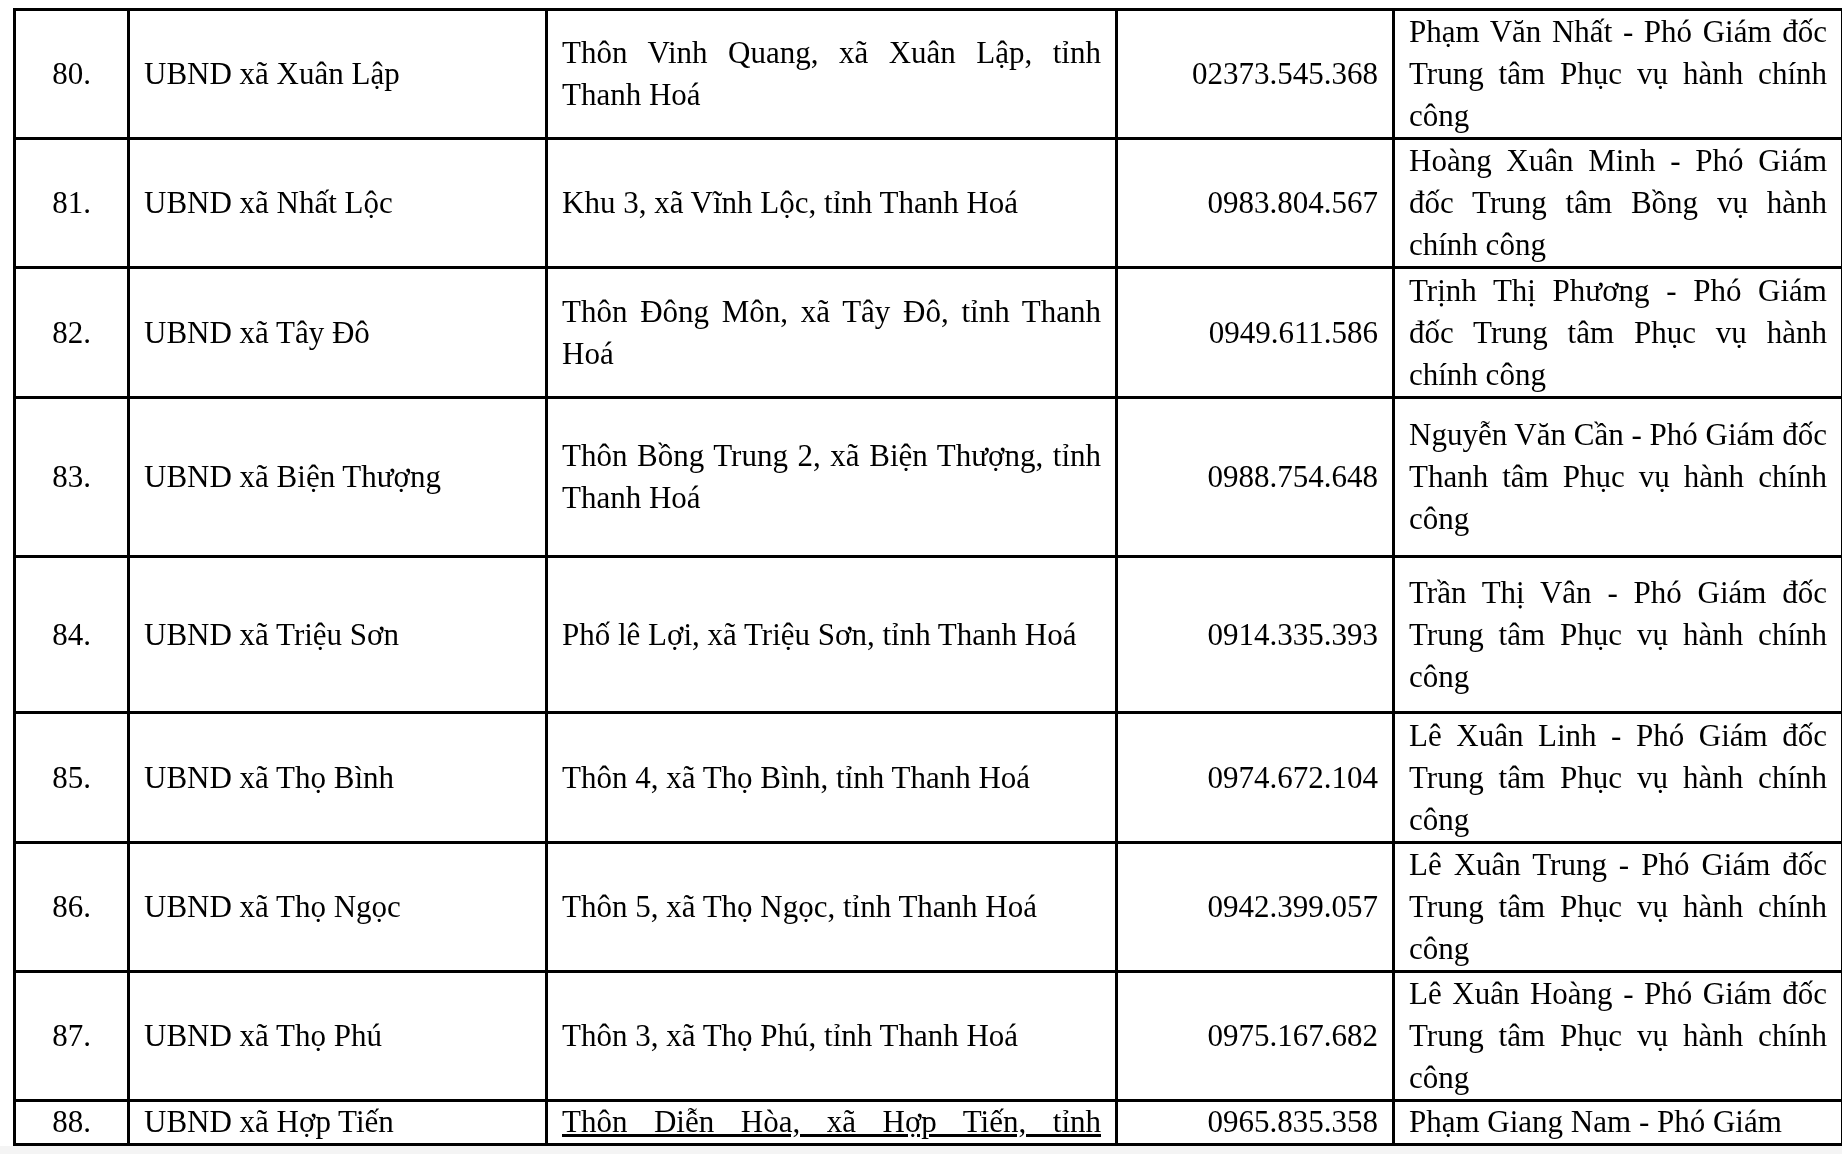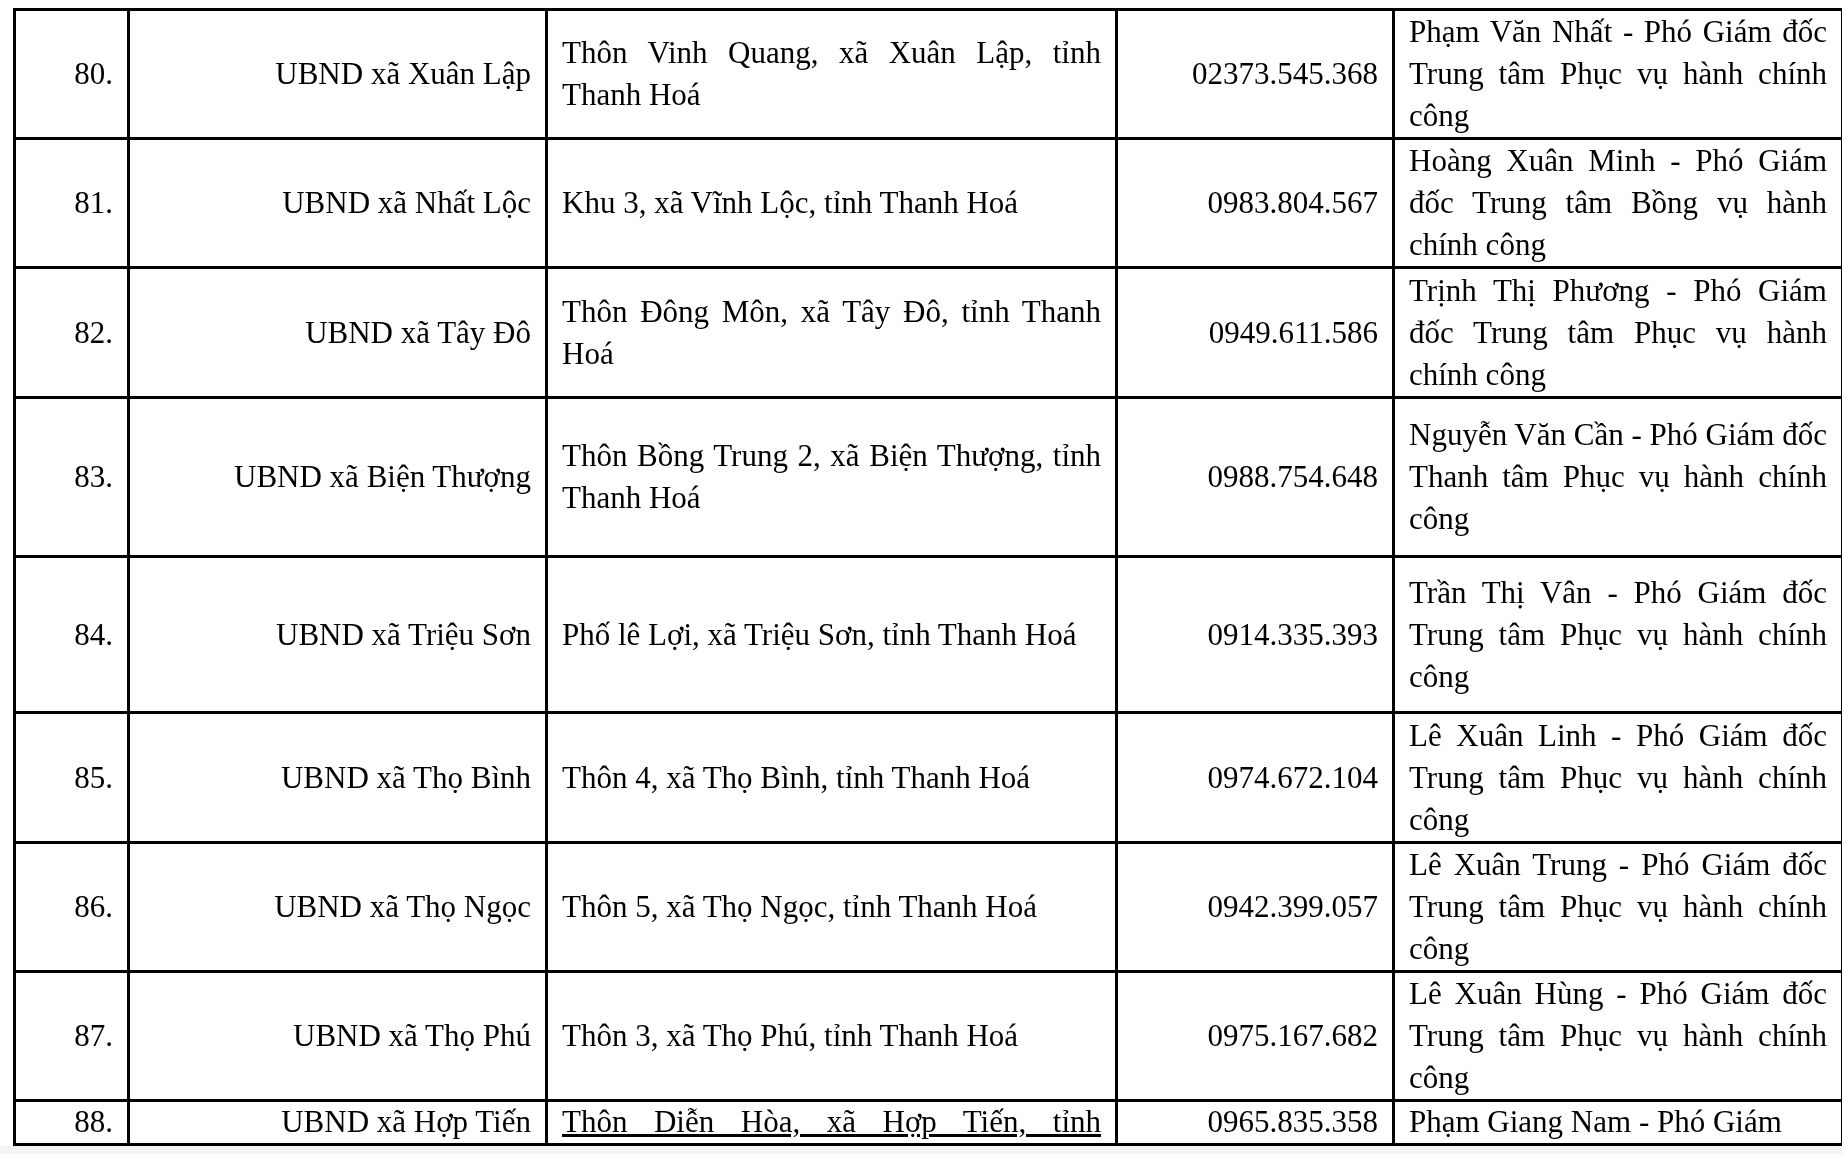--- a/index.html
+++ b/index.html
@@ -25,22 +25,22 @@
     line-height: 42px;
     vertical-align: middle;
     padding: 0 14px;
     overflow: hidden;
   }
   col.c-no { width: 114px; }
   col.c-org { width: 418px; }
   col.c-addr { width: 570px; }
   col.c-phone { width: 277px; }
   col.c-contact { width: 449px; }
-  td.no { text-align: right; padding-right: 12px; margin-left: 42px; }
-  td.org { text-align: right; }
+  td.no { text-align: center; padding-right: 12px; margin-left: 42px; }
+  td.org { text-align: left; }
   td.addr { text-align: justify; text-align-last: left; }
   td.phone { text-align: right; }
   td.contact { text-align: justify; text-align-last: left; padding-right: 20px; }
   tr.h126 { height: 126px; }
   tr.h129 { height: 129px; }
   tr.h130 { height: 130px; }
   tr.h159 { height: 159px; }
   tr.h156 { height: 156px; }
   tr.h44 { height: 44px; }
   tr.h44 td { vertical-align: top; line-height: 40px; }
@@ -105,21 +105,21 @@
         <td class="org">UBND xã Thọ Ngọc</td>
         <td class="addr">Thôn 5, xã Thọ Ngọc, tỉnh Thanh Hoá</td>
         <td class="phone">0942.399.057</td>
         <td class="contact">Lê Xuân Trung - Phó Giám đốc Trung tâm Phục vụ hành chính công</td>
       </tr>
       <tr class="h129">
         <td class="no">87.</td>
         <td class="org">UBND xã Thọ Phú</td>
         <td class="addr">Thôn 3, xã Thọ Phú, tỉnh Thanh Hoá</td>
         <td class="phone">0975.167.682</td>
-        <td class="contact">Lê Xuân Hùng - Phó Giám đốc Trung tâm Phục vụ hành chính công</td>
+        <td class="contact">Lê Xuân Hoàng - Phó Giám đốc Trung tâm Phục vụ hành chính công</td>
       </tr>
       <tr class="h44">
         <td class="no">88.</td>
         <td class="org">UBND xã Hợp Tiến</td>
         <td class="addr" style="text-align-last: justify; text-decoration: underline;">Thôn Diễn Hòa, xã Hợp Tiến, tỉnh</td>
         <td class="phone">0965.835.358</td>
         <td class="contact">Phạm Giang Nam - Phó Giám</td>
       </tr>
     </tbody>
   </table>

